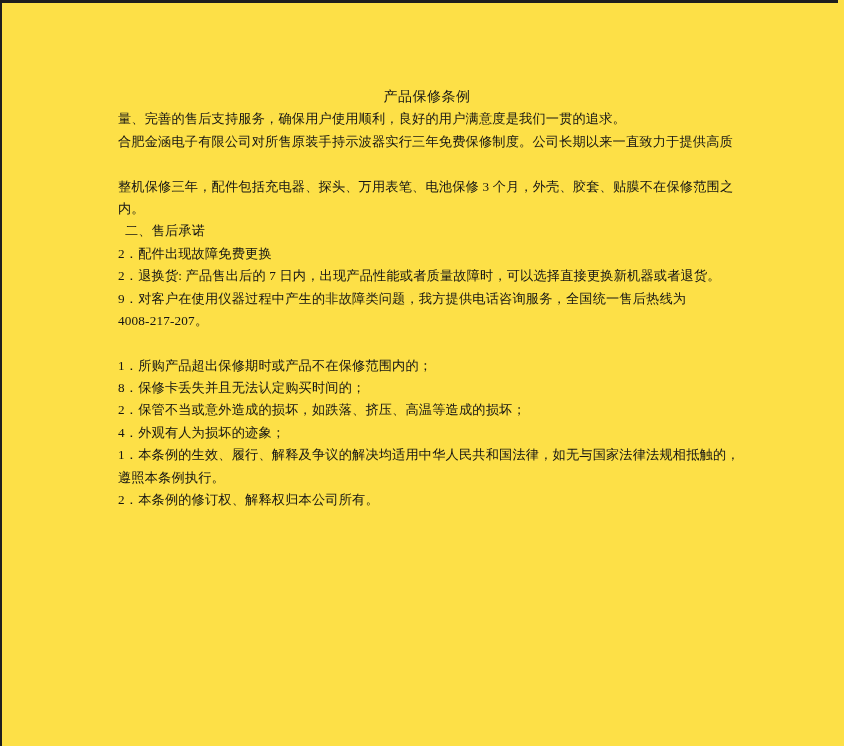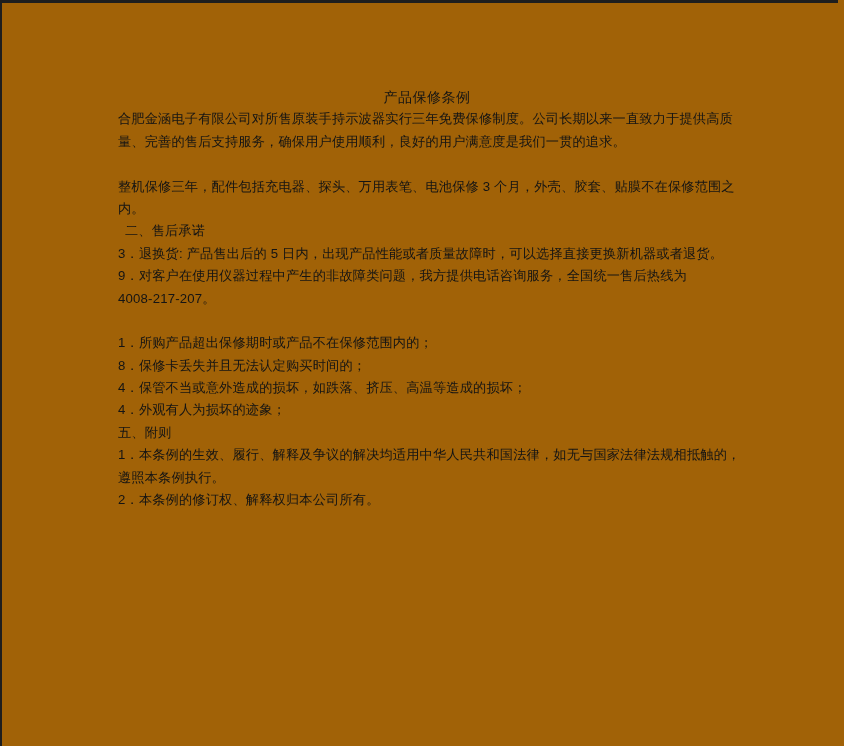--- a/index.html
+++ b/index.html
@@ -4,23 +4,23 @@
 <style>
   html, body {
     margin: 0;
     padding: 0;
     background: #ffffff;
   }
   .page {
     position: relative;
     width: 844px;
     height: 746px;
-    background: #a16207;
+    background: #fde047;
     overflow: hidden;
-    font-family: Liberation Sans, sans-serif;
+    font-family: Liberation Serif, serif;
   }
   .border-top {
     position: absolute;
     top: 0;
     left: 0;
     width: 838px;
     height: 3px;
     background: #1e1e1e;
   }
   .border-left {
@@ -58,32 +58,32 @@
   }
 </style>
 </head>
 <body>
 
 <div class="page">
   <div class="border-top"></div>
   <div class="border-left"></div>
   <div class="content" id="doc-content">
       <div class="line title">产品保修条例</div>
+      <div class="line body">量、完善的售后支持服务，确保用户使用顺利，良好的用户满意度是我们一贯的追求。</div>
       <div class="line body">合肥金涵电子有限公司对所售原装手持示波器实行三年免费保修制度。公司长期以来一直致力于提供高质</div>
-      <div class="line body">量、完善的售后支持服务，确保用户使用顺利，良好的用户满意度是我们一贯的追求。</div>
       <div class="line blank"></div>
       <div class="line body">整机保修三年，配件包括充电器、探头、万用表笔、电池保修 3 个月，外壳、胶套、贴膜不在保修范围之</div>
       <div class="line body">内。</div>
       <div class="line body indent">二、售后承诺</div>
-      <div class="line body">3．退换货: 产品售出后的 5 日内，出现产品性能或者质量故障时，可以选择直接更换新机器或者退货。</div>
+      <div class="line body">2．配件出现故障免费更换</div>
+      <div class="line body">2．退换货: 产品售出后的 7 日内，出现产品性能或者质量故障时，可以选择直接更换新机器或者退货。</div>
       <div class="line body">9．对客户在使用仪器过程中产生的非故障类问题，我方提供电话咨询服务，全国统一售后热线为</div>
       <div class="line body">4008-217-207。</div>
       <div class="line blank"></div>
       <div class="line body">1．所购产品超出保修期时或产品不在保修范围内的；</div>
       <div class="line body">8．保修卡丢失并且无法认定购买时间的；</div>
-      <div class="line body">4．保管不当或意外造成的损坏，如跌落、挤压、高温等造成的损坏；</div>
+      <div class="line body">2．保管不当或意外造成的损坏，如跌落、挤压、高温等造成的损坏；</div>
       <div class="line body">4．外观有人为损坏的迹象；</div>
-      <div class="line body">五、附则</div>
       <div class="line body">1．本条例的生效、履行、解释及争议的解决均适用中华人民共和国法律，如无与国家法律法规相抵触的，</div>
       <div class="line body">遵照本条例执行。</div>
       <div class="line body">2．本条例的修订权、解释权归本公司所有。</div>
     </div>
 </div>
 
 </body></html>

